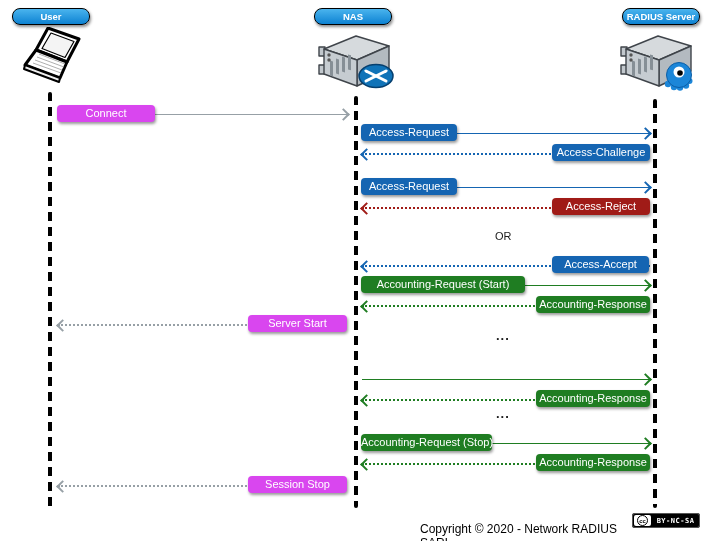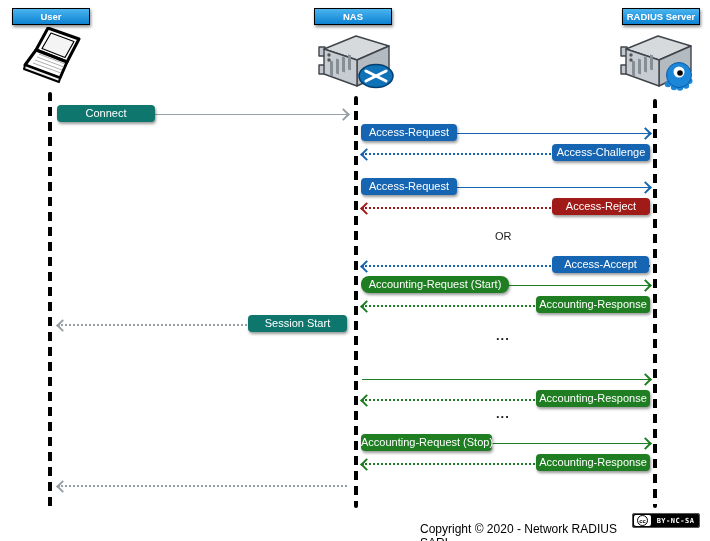--- a/index.html
+++ b/index.html
@@ -1,34 +1,34 @@
 <!DOCTYPE html>
 <html><head>
 <meta charset="utf-8">
 <style>
   html,body{margin:0;padding:0;background:#fff;}
   .stage{position:relative;width:710px;height:541px;background:#ffffff;overflow:hidden;
          font-family:"Liberation Sans", sans-serif;}
 
   
-  .pill{position:absolute;height:15px;line-height:15px;border:1.5px solid #000;border-radius:0;
+  .pill{position:absolute;height:15px;line-height:15px;border:1.5px solid #000;border-radius:8px;
         background:linear-gradient(#4ab4ee,#0d82d2);color:#fff;font-size:9.5px;font-weight:bold;
         text-align:center;box-shadow:1px 2px 3px rgba(0,0,0,.45);white-space:nowrap;}
 
   
   .lifeline{position:absolute;width:4px;border-radius:2px;
             background:repeating-linear-gradient(to bottom,#000 0 9px,transparent 9px 15px);}
 
   
   .lbl{position:absolute;height:17px;line-height:17px;border-radius:4px;color:#fff;font-size:11px;
        text-align:center;white-space:nowrap;box-shadow:1px 2px 3px rgba(0,0,0,.4);}
   .c-blue {background:#1565b2;}
   .c-red  {background:#a01b17;}
   .c-green{background:#1f7d22;}
-  .c-gray {background:#0f766e;}
+  .c-gray {background:#d946ef;}
 
   
   .arrow{position:absolute;height:0;border-top:1.5px solid;}
   .arrow.dotted{border-top:2px dotted;}
   .a-blue {color:#1565b2;}
   .a-red  {color:#a01b17;}
   .a-green{color:#1f7d22;}
   .a-gray {color:#97a0a6;}
   .head{position:absolute;width:7px;height:7px;border-top:2px solid currentColor;
         border-right:2px solid currentColor;top:-5px;}
@@ -182,26 +182,27 @@
   <div class="arrow a-gray dotted" style="left:58px;top:485px;width:289px;">
       <span class="head l"></span>
     </div>
 
   <div class="lbl c-gray" style="left:57px;top:105px;width:98px;">Connect</div>
   <div class="lbl c-blue" style="left:361px;top:124px;width:96px;">Access-Request</div>
   <div class="lbl c-blue" style="left:552px;top:144px;width:98px;">Access-Challenge</div>
   <div class="lbl c-blue" style="left:361px;top:178px;width:96px;">Access-Request</div>
   <div class="lbl c-blue" style="left:552px;top:256px;width:97px;">Access-Accept</div>
   <div class="lbl c-red" style="left:552px;top:198px;width:98px;">Access-Reject</div>
-  <div class="lbl c-green" style="left:361px;top:276px;width:148px;border-radius:8px;">Accounting-Request (Start)</div>
+  <div class="lbl c-green" style="left:361px;top:276px;width:164px;">Accounting-Request (Start)</div>
   <div class="lbl c-green" style="left:536px;top:296px;width:114px;">Accounting-Response</div>
-  <div class="lbl c-gray" style="left:248px;top:315px;width:99px;">Session Start</div>
+  <div class="lbl c-gray" style="left:248px;top:315px;width:99px;">Server Start</div>
   <div class="lbl c-green" style="left:536px;top:390px;width:114px;">Accounting-Response</div>
   <div class="lbl c-green" style="left:361px;top:434px;width:131px;">Accounting-Request (Stop)</div>
   <div class="lbl c-green" style="left:536px;top:454px;width:114px;">Accounting-Response</div>
+  <div class="lbl c-gray" style="left:248px;top:476px;width:99px;">Session Stop</div>
 
   <div class="flowtext" style="left:495px;top:230px;text-align:right;">OR</div>
   <div class="dots" style="left:496px;top:328px;">...</div>
   <div class="dots" style="left:496px;top:406px;">...</div>
 
   <div class="copyright">Copyright © 2020 - Network RADIUS SARL</div>
   <div class="cc-badge">
     <span class="cc-left">
       <span class="cc-circle">cc</span>
     </span>

